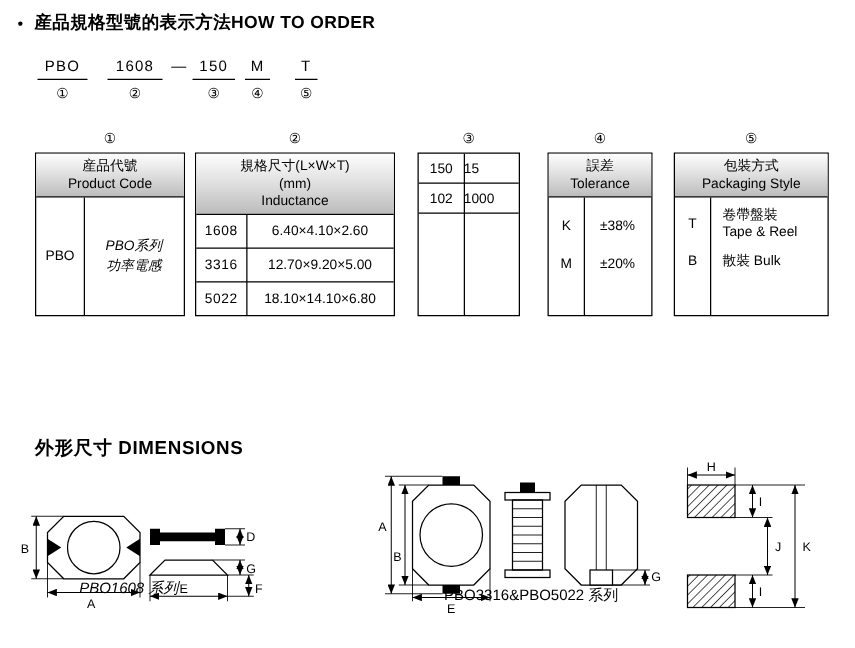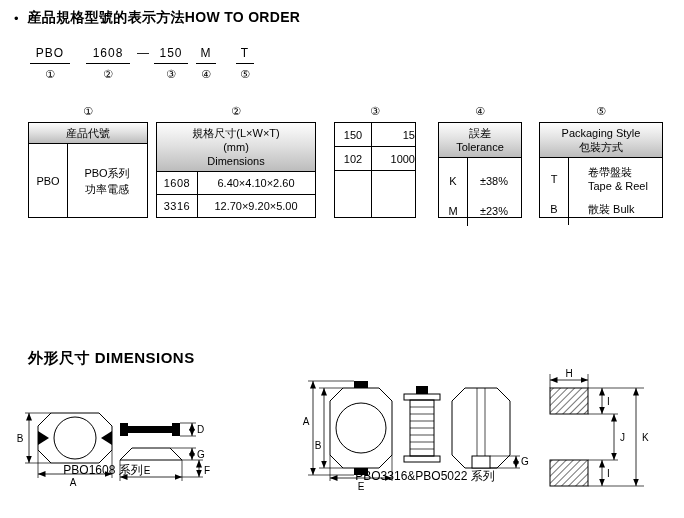--- a/index.html
+++ b/index.html
@@ -17,60 +17,60 @@
   .order-code { position:absolute; top:46px; left:0; width:100%; height:40px; }
   .code-part { position:absolute; top:0; text-align:center; }
   .code-text { display:block; font-size:12px; padding-bottom:3px; border-bottom:1px solid #000; letter-spacing:1px; }
   .code-marker { display:block; font-size:11px; margin-top:4px; }
   .code-dash { position:absolute; top:0; width:18px; text-align:center; font-size:12px; }
 
   
   .tables { position:absolute; top:103px; left:0; width:100%; height:152px; }
   .tbl { position:absolute; top:0; }
   .tbl-marker { height:16px; text-align:center; font-size:11px; line-height:16px; }
-  .tbl-box { margin-top:3px; border:1px solid #000; height:96px; display:flex; flex-direction:column; background:#fff; }
+  .tbl-box { margin-top:3px; border:1px solid #000; height:131px; display:flex; flex-direction:column; background:#fff; }
   .tbl-head { background:linear-gradient(180deg,#fdfdfd 0%,#e2e2e2 45%,#bcbcbc 100%); border-bottom:1px solid #000; text-align:center; padding:3px 2px; }
   .tbl-head div { font-size:11px; line-height:14px; white-space:nowrap; }
   .tbl-body { flex:1; position:relative; font-size:11px; }
   .vline { position:absolute; top:0; bottom:0; width:1px; background:#000; }
 
   .t1-body { display:flex; }
   .t1-code { width:38px; display:flex; align-items:center; justify-content:center; }
   .t1-desc { flex:1; display:flex; flex-direction:column; align-items:center; justify-content:center; gap:2px; }
-  .t1-desc div { line-height:14px; }
+  .t1-desc div { line-height:14px;font-style:italic; }
 
   .t2-body { display:flex; flex-direction:column; }
   .t2-row { flex:1; display:flex; align-items:center; border-bottom:1px solid #000; }
   .t2-row:last-child { border-bottom:none; }
   .t2-code { width:40px; text-align:center; letter-spacing:0.5px; }
   .t2-size { flex:1; text-align:center; white-space:nowrap; }
 
   .t3-row { display:flex; height:24px; align-items:center; border-bottom:1px solid #000; }
   .t3-code { width:36px; text-align:center; }
-  .t3-val { flex:1; text-align:right; }
+  .t3-val { flex:1; text-align:left; }
 
   .t4-body { padding-top:8px; }
   .t4-row { display:flex; height:30px; align-items:center; }
   .t4-code { width:28px; text-align:center; }
   .t4-val { flex:1; text-align:center; }
 
   .t5-body { padding-top:7px; }
   .t5-row { display:flex; align-items:center; margin-bottom:9px; }
   .t5-code { width:28px; text-align:center; }
-  .t5-content { flex:1; padding-left:20px; }
+  .t5-content { flex:1; padding-left:10px; }
   .t5-content div { line-height:14px; white-space:nowrap; }
 
   
   .dim-title { position:absolute; top:349px; left:28px; font-size:15px; font-weight:700; letter-spacing:0.5px; }
   .drawings-svg { position:absolute; top:368px; left:0; }
   .drawings-svg .ext { stroke:#000; stroke-width:0.7; }
   .drawings-svg .dim { stroke:#000; stroke-width:0.8; }
   .drawings-svg text { font-family:"Liberation Sans","DejaVu Sans",sans-serif; font-size:10px; fill:#000; stroke:none; }
   .caption { position:absolute; font-size:12px; text-align:center; }
-  .caption-1608 { top:462px; left:33px; width:140px; }
+  .caption-1608 { top:462px; left:33px; width:140px;font-style:italic; }
   .caption-3316 { top:468px; left:335px; width:180px; }
 </style>
 </head>
 <body>
 
 <div class="page">
 
   <div class="title-row">
     <span class="bullet">•</span>
     <span class="page-title">産品規格型號的表示方法HOW TO ORDER</span>
@@ -100,50 +100,55 @@
     </div>
   </div>
 
   <div class="tables">
 
     <div class="tbl" style="left:28px;width:120px">
       <div class="tbl-marker">①</div>
       <div class="tbl-box">
         <div class="tbl-head">
           <div>産品代號</div>
+          <div>Product Code</div>
         </div>
         <div class="tbl-body t1-body">
           <div class="vline" style="left:38px"></div>
           <div class="t1-code">PBO</div>
           <div class="t1-desc">
             <div>PBO系列</div>
             <div>功率電感</div>
           </div>
         </div>
       </div>
     </div>
 
     <div class="tbl" style="left:156px;width:160px">
       <div class="tbl-marker">②</div>
       <div class="tbl-box">
         <div class="tbl-head">
           <div>規格尺寸(L×W×T)</div>
           <div>(mm)</div>
-          <div>Dimensions</div>
+          <div>Inductance</div>
         </div>
         <div class="tbl-body t2-body">
           <div class="vline" style="left:40px"></div>
           <div class="t2-row">
             <div class="t2-code">1608</div>
             <div class="t2-size">6.40×4.10×2.60</div>
           </div>
           <div class="t2-row">
             <div class="t2-code">3316</div>
             <div class="t2-size">12.70×9.20×5.00</div>
           </div>
+          <div class="t2-row">
+            <div class="t2-code">5022</div>
+            <div class="t2-size">18.10×14.10×6.80</div>
+          </div>
         </div>
       </div>
     </div>
 
     <div class="tbl" style="left:334px;width:82px">
       <div class="tbl-marker">③</div>
       <div class="tbl-box">
         <div class="tbl-body">
           <div class="vline" style="left:36px"></div>
           <div class="t3-row">
@@ -166,32 +171,32 @@
           <div>Tolerance</div>
         </div>
         <div class="tbl-body t4-body">
           <div class="vline" style="left:28px"></div>
           <div class="t4-row">
             <div class="t4-code">K</div>
             <div class="t4-val">±38%</div>
           </div>
           <div class="t4-row">
             <div class="t4-code">M</div>
-            <div class="t4-val">±23%</div>
+            <div class="t4-val">±20%</div>
           </div>
         </div>
       </div>
     </div>
 
     <div class="tbl" style="left:539px;width:124px">
       <div class="tbl-marker">⑤</div>
       <div class="tbl-box">
         <div class="tbl-head">
+          <div>包裝方式</div>
           <div>Packaging Style</div>
-          <div>包裝方式</div>
         </div>
         <div class="tbl-body t5-body">
           <div class="vline" style="left:28px"></div>
           <div class="t5-row">
             <div class="t5-code">T</div>
             <div class="t5-content">
               <div>卷帶盤裝</div>
               <div>Tape &amp; Reel</div>
             </div>
           </div>

